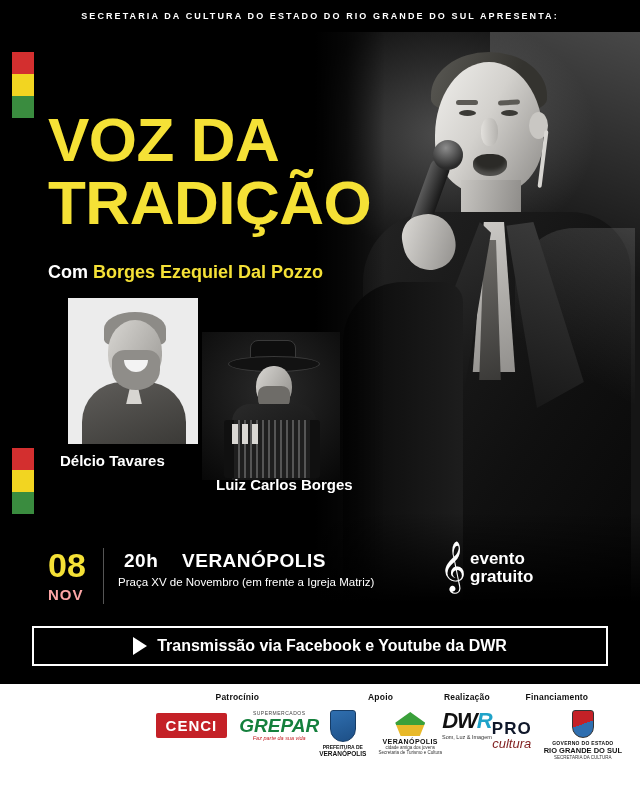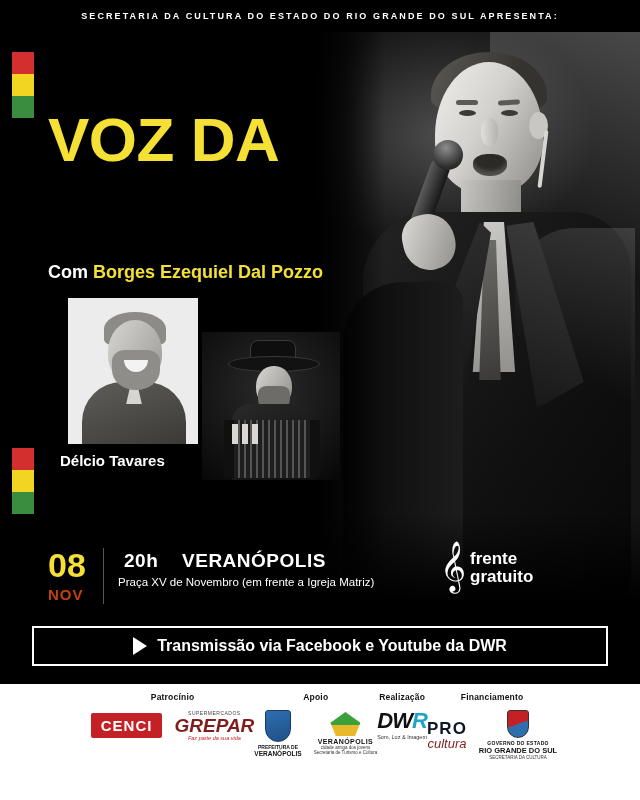--- a/index.html
+++ b/index.html
@@ -266,21 +266,21 @@
   .label-a { left: 60px; top: 452px; }
   .label-b { left: 216px; top: 476px; }
 
   
   .date-day {
     position: absolute; left: 48px; top: 548px;
     color: #f5e136; font-size: 34px; font-weight: bold; line-height: 1;
   }
   .date-month {
     position: absolute; left: 48px; top: 586px;
-    color: #c2410c; font-size: 15px; font-weight: bold; letter-spacing: 1px;
+    color: #fca5a5; font-size: 15px; font-weight: bold; letter-spacing: 1px;
   }
   .divider-v {
     position: absolute; left: 103px; top: 548px; width: 1px; height: 56px;
     background: #555;
   }
   .time-city {
     position: absolute; left: 124px; top: 550px;
     color: #fff; font-size: 19px; font-weight: bold; letter-spacing: 0.5px;
   }
   .time-city .city { margin-left: 18px; }
@@ -318,38 +318,38 @@
     border-bottom: 9px solid transparent;
   }
 
   
   .footer {
     position: absolute; left: 0; top: 684px; width: 640px; height: 116px;
     background: #fff;
   }
   .footer-cols {
     position: absolute; inset: 0;
-    display: flex; align-items: flex-start; justify-content: center;
-    padding: 8px 2px 0 10px;
+    display: flex; align-items: flex-start; justify-content: flex-end;
+    padding: 8px 18px 0 10px;
   }
   .fcol { display: flex; flex-direction: column; align-items: center; }
   .fcol .cat {
     font-size: 8.5px; font-weight: bold; color: #111; margin-bottom: 8px;
     letter-spacing: 0.2px;
   }
   .logos-row { display: flex; align-items: center; gap: 12px; }
 
   .logo-cenci {
     background: #c42127; color: #fff; font-weight: bold; font-size: 15px;
     padding: 4px 10px; letter-spacing: 1px; border-radius: 2px;
   }
   .logo-grepar { text-align: center; }
   .logo-grepar .sup { font-size: 5px; color: #444; letter-spacing: 0.5px; }
   .logo-grepar .main {
-    color: #7f1d1d; font-weight: bold; font-size: 19px; font-style: italic;
+    color: #15803d; font-weight: bold; font-size: 19px; font-style: italic;
     line-height: 1;
   }
   .logo-grepar .sub { font-size: 5.5px; color: #c42127; font-style: italic; }
 
   .logo-brasao { text-align: center; }
   .logo-brasao .shield {
     width: 26px; height: 32px; margin: 0 auto 2px;
     background: linear-gradient(160deg, #2f6fb0, #1d4f86);
     border: 1px solid #163c66;
     border-radius: 3px 3px 13px 13px;
@@ -440,20 +440,21 @@
   </div>
 
   <div class="stripes stripes-bottom">
     <div class="s-red"></div>
     <div class="s-yellow"></div>
     <div class="s-green"></div>
   </div>
 
   <div class="title-block">
     <div class="title-line">VOZ DA</div>
+    <div class="title-line">TRADIÇÃO</div>
   </div>
 
   <div class="subtitle">
     <span>Com </span><span class="accent">Borges Ezequiel Dal Pozzo</span>
   </div>
 
   <div class="artist-a">
     <div class="bg"></div>
     <div class="body"></div>
     <div class="collar"></div>
@@ -470,34 +471,35 @@
     <div class="head"></div>
     <div class="beard2"></div>
     <div class="torso"></div>
     <div class="accordion"></div>
     <div class="key" style="left:30px"></div>
     <div class="key" style="left:40px"></div>
     <div class="key" style="left:50px"></div>
   </div>
 
   <div class="artist-label label-a">Délcio Tavares</div>
+  <div class="artist-label label-b">Luiz Carlos Borges</div>
 
   <div class="date-day">08</div>
   <div class="date-month">NOV</div>
   <div class="divider-v"></div>
 
   <div class="time-city">
     <span>20h</span>
     <span class="city">VERANÓPOLIS</span>
   </div>
   <div class="venue">Praça XV de Novembro (em frente a Igreja Matriz)</div>
 
   <div class="clef">𝄞</div>
   <div class="free-block">
-    <div class="free-line1">frente</div>
+    <div class="free-line1">evento</div>
     <div class="free-line2">gratuito</div>
   </div>
 
   <div class="transmission">
     <span class="play-tri"></span>
     <span>Transmissão via Facebook e Youtube da DWR</span>
   </div>
 
   <div class="footer">
     <div class="footer-cols">

